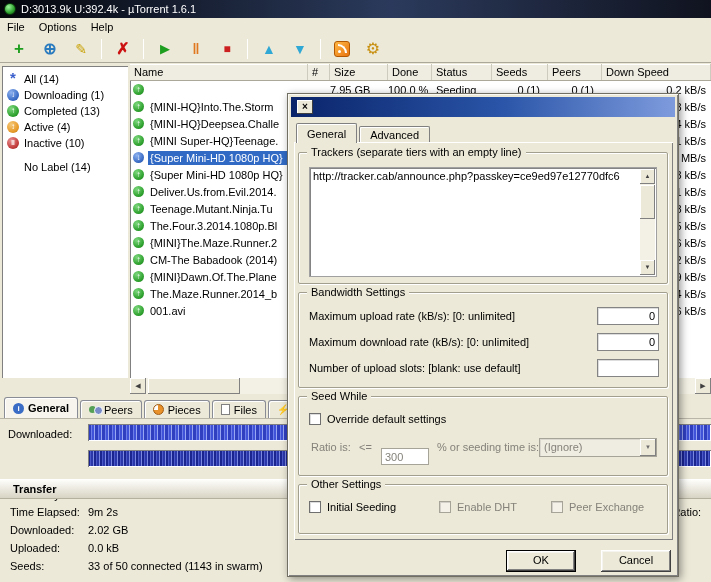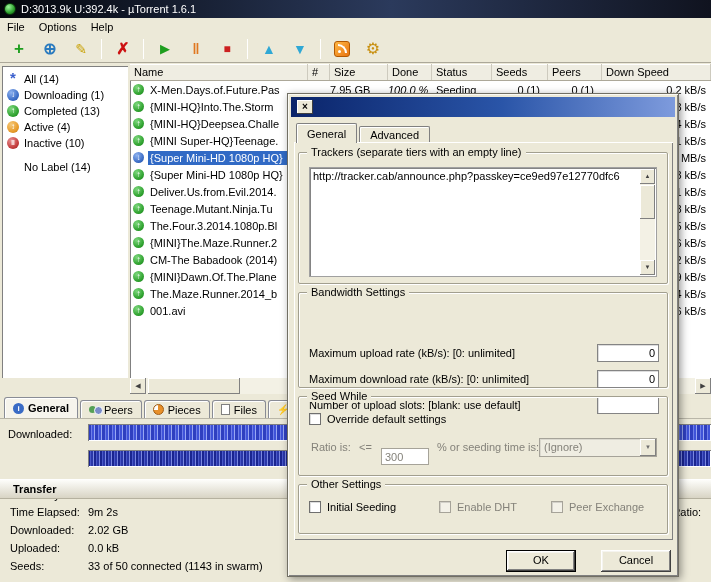--- a/index.html
+++ b/index.html
@@ -64,21 +64,21 @@
   .rows { position:absolute; left:0; top:17px; right:0; bottom:16px; overflow:hidden; }
   .trow { display:flex; height:17px; align-items:center; white-space:nowrap; }
   .c-name { width:178px; display:flex; align-items:center; height:17px; overflow:hidden; }
   .tname { flex:1; overflow:hidden; padding:1px 2px; }
   .selbg { background:#316AC5; color:#fff; }
   .ticon { width:11px; height:11px; border-radius:50%; margin:0 4px 0 3px; flex:none;
            color:#fff; font-size:8px; line-height:11px; text-align:center; }
   .ticon.seed { background:radial-gradient(circle at 35% 30%,#7ED87E,#2EA12E 65%,#1A7A1A); }
   .ticon.down { background:radial-gradient(circle at 35% 30%,#8FB3F0,#3A6BC5 65%,#234E9E); }
   .c-num{width:22px;text-align:right;padding-right:4px;} .c-size{width:58px;text-align:left;padding-right:5px;}
-  .c-done{width:44px;text-align:right;padding-right:5px;font-style:italic;} .c-status{width:60px;padding-left:4px;}
+  .c-done{width:44px;text-align:right;padding-right:5px;} .c-status{width:60px;padding-left:4px;}
   .c-seeds{width:56px;text-align:right;padding-right:8px;} .c-peers{width:54px;text-align:right;padding-right:8px;}
   .c-down{width:109px;text-align:right;padding-right:5px;}
 
   .hscroll { position:absolute; left:0; bottom:0; right:0; height:16px; background:#F3F1E5; }
   .sarrow { position:absolute; width:16px; height:16px; background:#ECE9D8; text-align:center;
             box-shadow:inset -1px -1px 0 #808080, inset 1px 1px 0 #fff; font-size:7px; line-height:16px; color:#404040; }
   .sa-left{left:0;} .sa-right{right:0;}
   .sthumb { position:absolute; left:18px; width:92px; height:16px; background:#ECE9D8;
             box-shadow:inset -1px -1px 0 #808080, inset 1px 1px 0 #fff; }
 
@@ -143,21 +143,21 @@
   .textarea { position:absolute; left:10px; top:14px; width:348px; height:110px; background:#fff;
               box-shadow:inset 1px 1px 0 #848484, inset -1px -1px 0 #fff; border:1px solid #A0A0A0;
               overflow:hidden; }
   .textarea .txt { position:absolute; left:3px; top:2px; right:18px; white-space:nowrap; overflow:hidden; }
   .vscroll { position:absolute; right:1px; top:1px; bottom:1px; width:15px; background:#F3F1E5; }
   .vs-up, .vs-dn, .vs-thumb { position:absolute; left:0; width:15px; height:15px; background:#ECE9D8;
               box-shadow:inset -1px -1px 0 #808080, inset 1px 1px 0 #fff;
               font-size:6px; line-height:15px; text-align:center; color:#404040; }
   .vs-up{top:0;} .vs-dn{bottom:0;} .vs-thumb{top:16px; height:34px;}
 
-  .bw-row { position:absolute; left:10px; right:8px; height:20px;margin-top:37px; }
+  .bw-row { position:absolute; left:10px; right:8px; height:20px; }
   .bw-r1{top:14px;} .bw-r2{top:40px;} .bw-r3{top:66px;}
   .bw-label { position:absolute; left:0; top:3px; }
   .field { position:absolute; right:0; top:0; width:62px; height:18px; background:#fff;
            border:1px solid #848484; box-shadow:inset 1px 1px 0 #00000022;
            text-align:right; padding:0 3px; font:11px "Liberation Sans",sans-serif; }
 
   .checkbox { display:inline-block; width:12px; height:12px; background:#fff; vertical-align:-2px;
               border:1px solid #6F6F6F; box-shadow:inset 1px 1px 0 #00000022; margin-right:6px; }
   .checkbox.dis { border-color:#A6A399; background:#F3F1E8; }
   .dis-text { color:#84827A; }
@@ -254,21 +254,20 @@
       <div class="hcell w-status">Status</div>
       <div class="hcell w-seeds">Seeds</div>
       <div class="hcell w-peers">Peers</div>
       <div class="hcell w-down">Down Speed</div>
     </div>
     <div class="rows">
 
       <div class="trow">
         <div class="c-name">
             <span class="ticon seed">↑</span>
-            <span class="tname">X-Men.Days.of.Future.Pas</span>
           </div>
         <div class="c-num"></div>
         <div class="c-size">7.95 GB</div>
         <div class="c-done">100.0 %</div>
         <div class="c-status">Seeding</div>
         <div class="c-seeds">0 (1)</div>
         <div class="c-peers">0 (1)</div>
         <div class="c-down">0.2 kB/s</div>
       </div>
 

